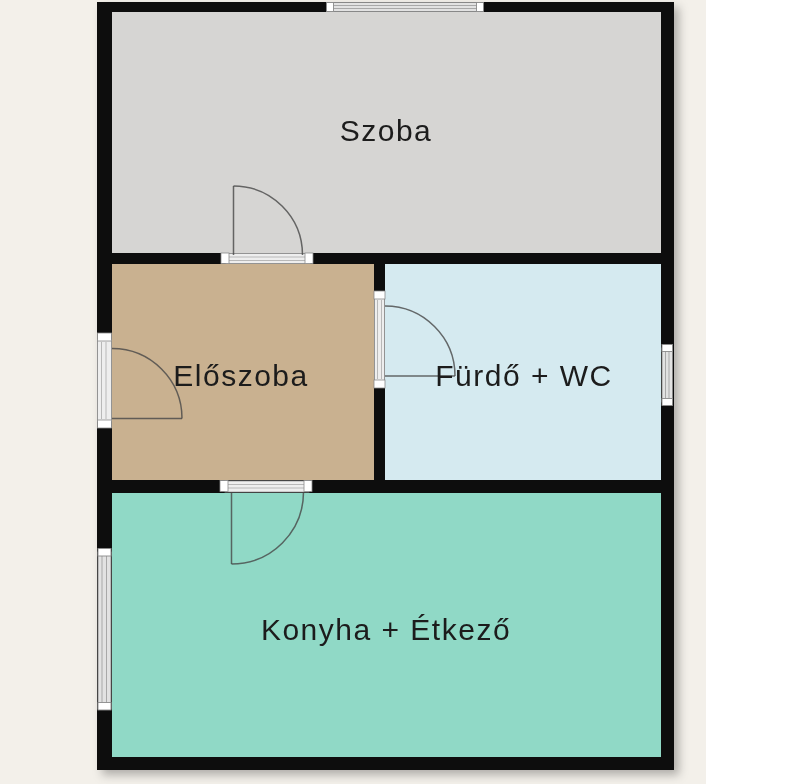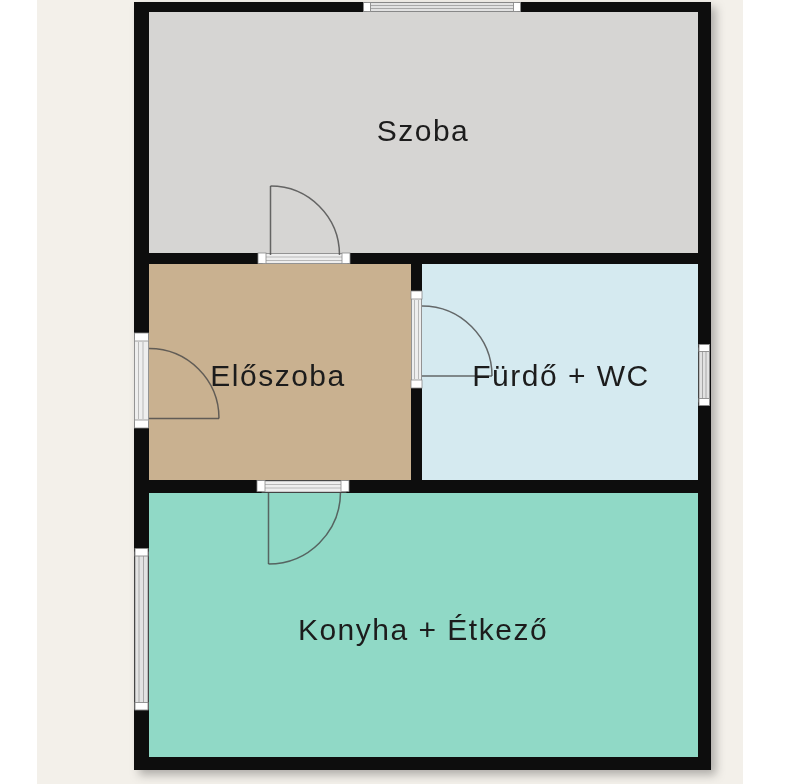--- a/index.html
+++ b/index.html
@@ -8,21 +8,20 @@
     background: #ffffff;
     width: 800px;
     height: 784px;
     overflow: hidden;
     font-family: "Liberation Sans", sans-serif;
   }
   #stage {
     position: relative;
     width: 684px;
     height: 784px;
-    margin-left: 37px;
   }
   svg { display: block; }
   .room-label {
     font-family: "Liberation Sans", sans-serif;
     font-size: 30px;
     letter-spacing: 1.5px;
     fill: #1c1c1c;
   }
   .swing {
     fill: none;

